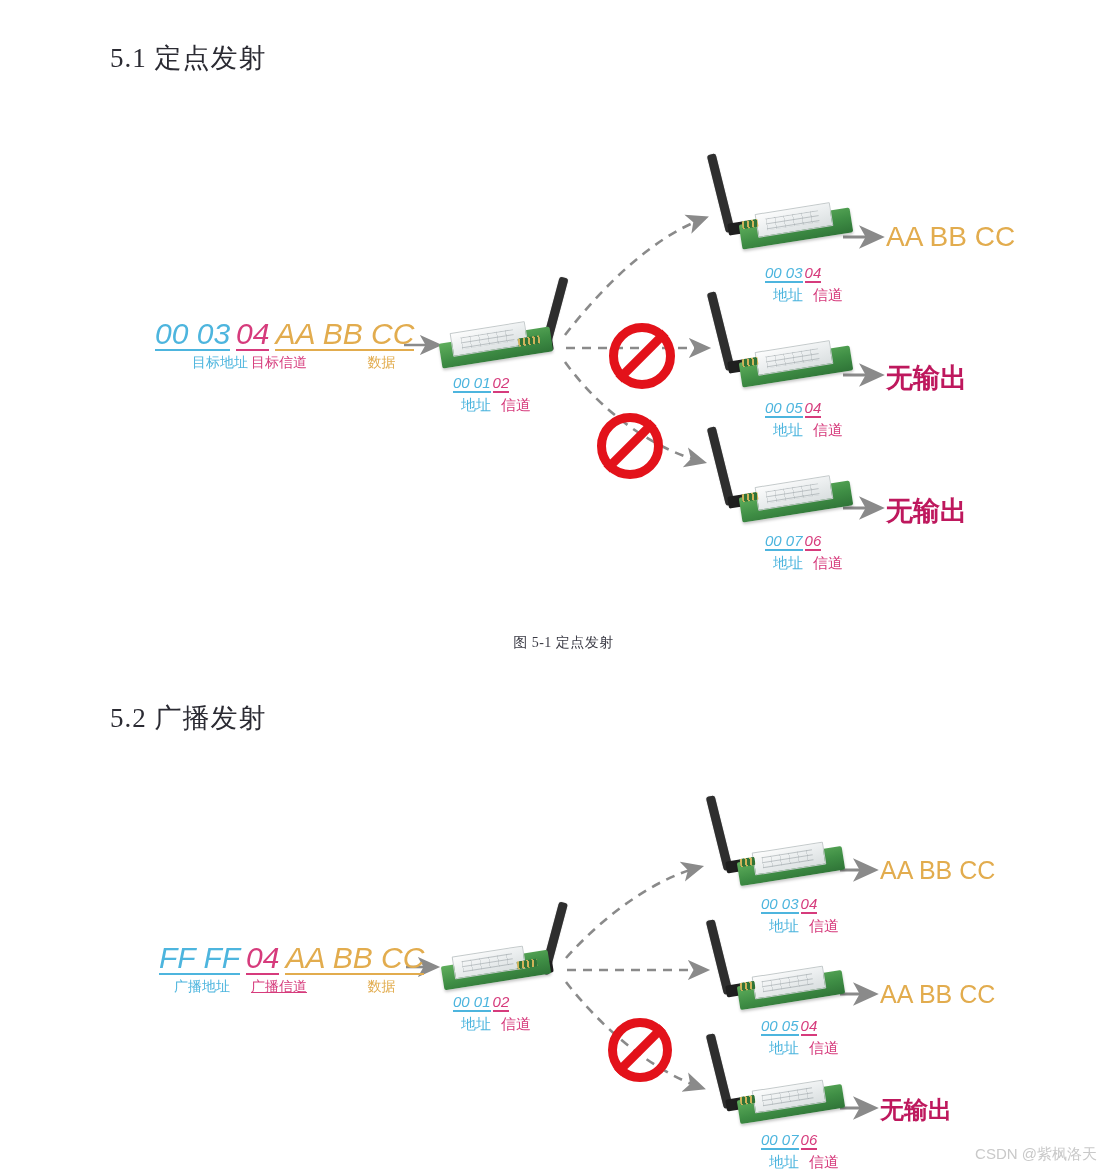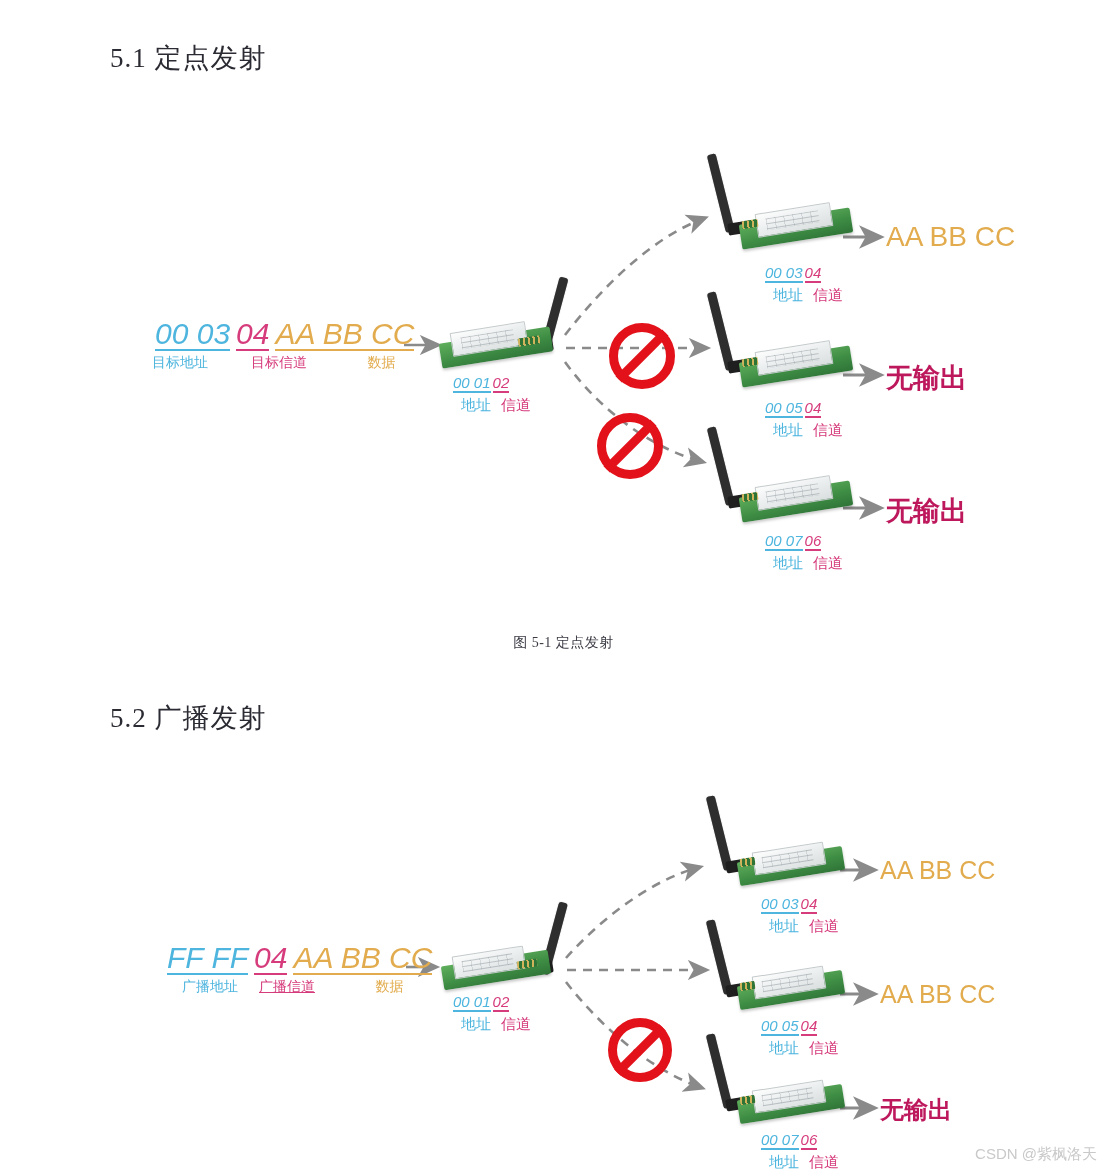--- a/index.html
+++ b/index.html
@@ -208,21 +208,21 @@
         <div class="seg">
           <span class="hex c-chan">04</span>
           <span class="bar b-chan"></span>
         </div>
         <div class="seg">
           <span class="hex c-data">AA BB CC</span>
           <span class="bar b-data"></span>
         </div>
       </div>
       <div class="row-tag">
-        <span class="tag c-addr" style="width:96px; text-align:left;">目标地址</span>
+        <span class="tag c-addr" style="width:96px; text-align:right;">目标地址</span>
         <span class="tag c-chan" style="width:62px; text-align:center;">目标信道</span>
         <span class="tag c-data" style="width:143px; text-align:center;">数据</span>
       </div>
     </div>
 
     <div class="module" style="left:440px; top:165px; width:130px; height:95px;">
       <div class="ant" style="left:100px; top:0px; width:9px; height:76px; transform:rotate(15deg); transform-origin:bottom center;"></div>
       <div class="connector" style="left:91px; top:64px; width:22px; height:13px; transform:rotate(-9deg);"></div>
       <div class="pcb" style="left:0px; top:60px; width:112px; height:25px; transform:rotate(-9deg);"></div>
       <div class="shield" style="left:11px; top:52px; width:74px; height:22px; transform:rotate(-9deg);"></div>
@@ -344,21 +344,21 @@
       </defs>
       <line x1="406" y1="197" x2="436" y2="197" stroke="#8a8a8a" stroke-width="2.6" marker-end="url(#bh1)"></line>
       <path d="M566,188 C600,150 650,110 700,97" fill="none" stroke="#8a8a8a" stroke-width="2.6" stroke-dasharray="9 7" marker-end="url(#bh1)"></path>
       <path d="M567,200 L706,200" fill="none" stroke="#8a8a8a" stroke-width="2.6" stroke-dasharray="9 7" marker-end="url(#bh1)"></path>
       <path d="M566,212 C600,256 650,300 702,318" fill="none" stroke="#8a8a8a" stroke-width="2.6" stroke-dasharray="9 7" marker-end="url(#bh1)"></path>
       <line x1="840" y1="100" x2="874" y2="100" stroke="#8a8a8a" stroke-width="3" marker-end="url(#bh1)"></line>
       <line x1="840" y1="224" x2="874" y2="224" stroke="#8a8a8a" stroke-width="3" marker-end="url(#bh1)"></line>
       <line x1="840" y1="338" x2="874" y2="338" stroke="#8a8a8a" stroke-width="3" marker-end="url(#bh1)"></line>
     </svg>
 
-    <div class="packet big" style="left:156px; top:172px;margin-left:8px;">
+    <div class="packet big" style="left:156px; top:172px;">
       <div class="row-hex">
         <div class="seg">
           <span class="hex c-addr">FF FF</span>
           <span class="bar b-addr"></span>
         </div>
         <div class="seg">
           <span class="hex c-chan">04</span>
           <span class="bar b-chan"></span>
         </div>
         <div class="seg">

